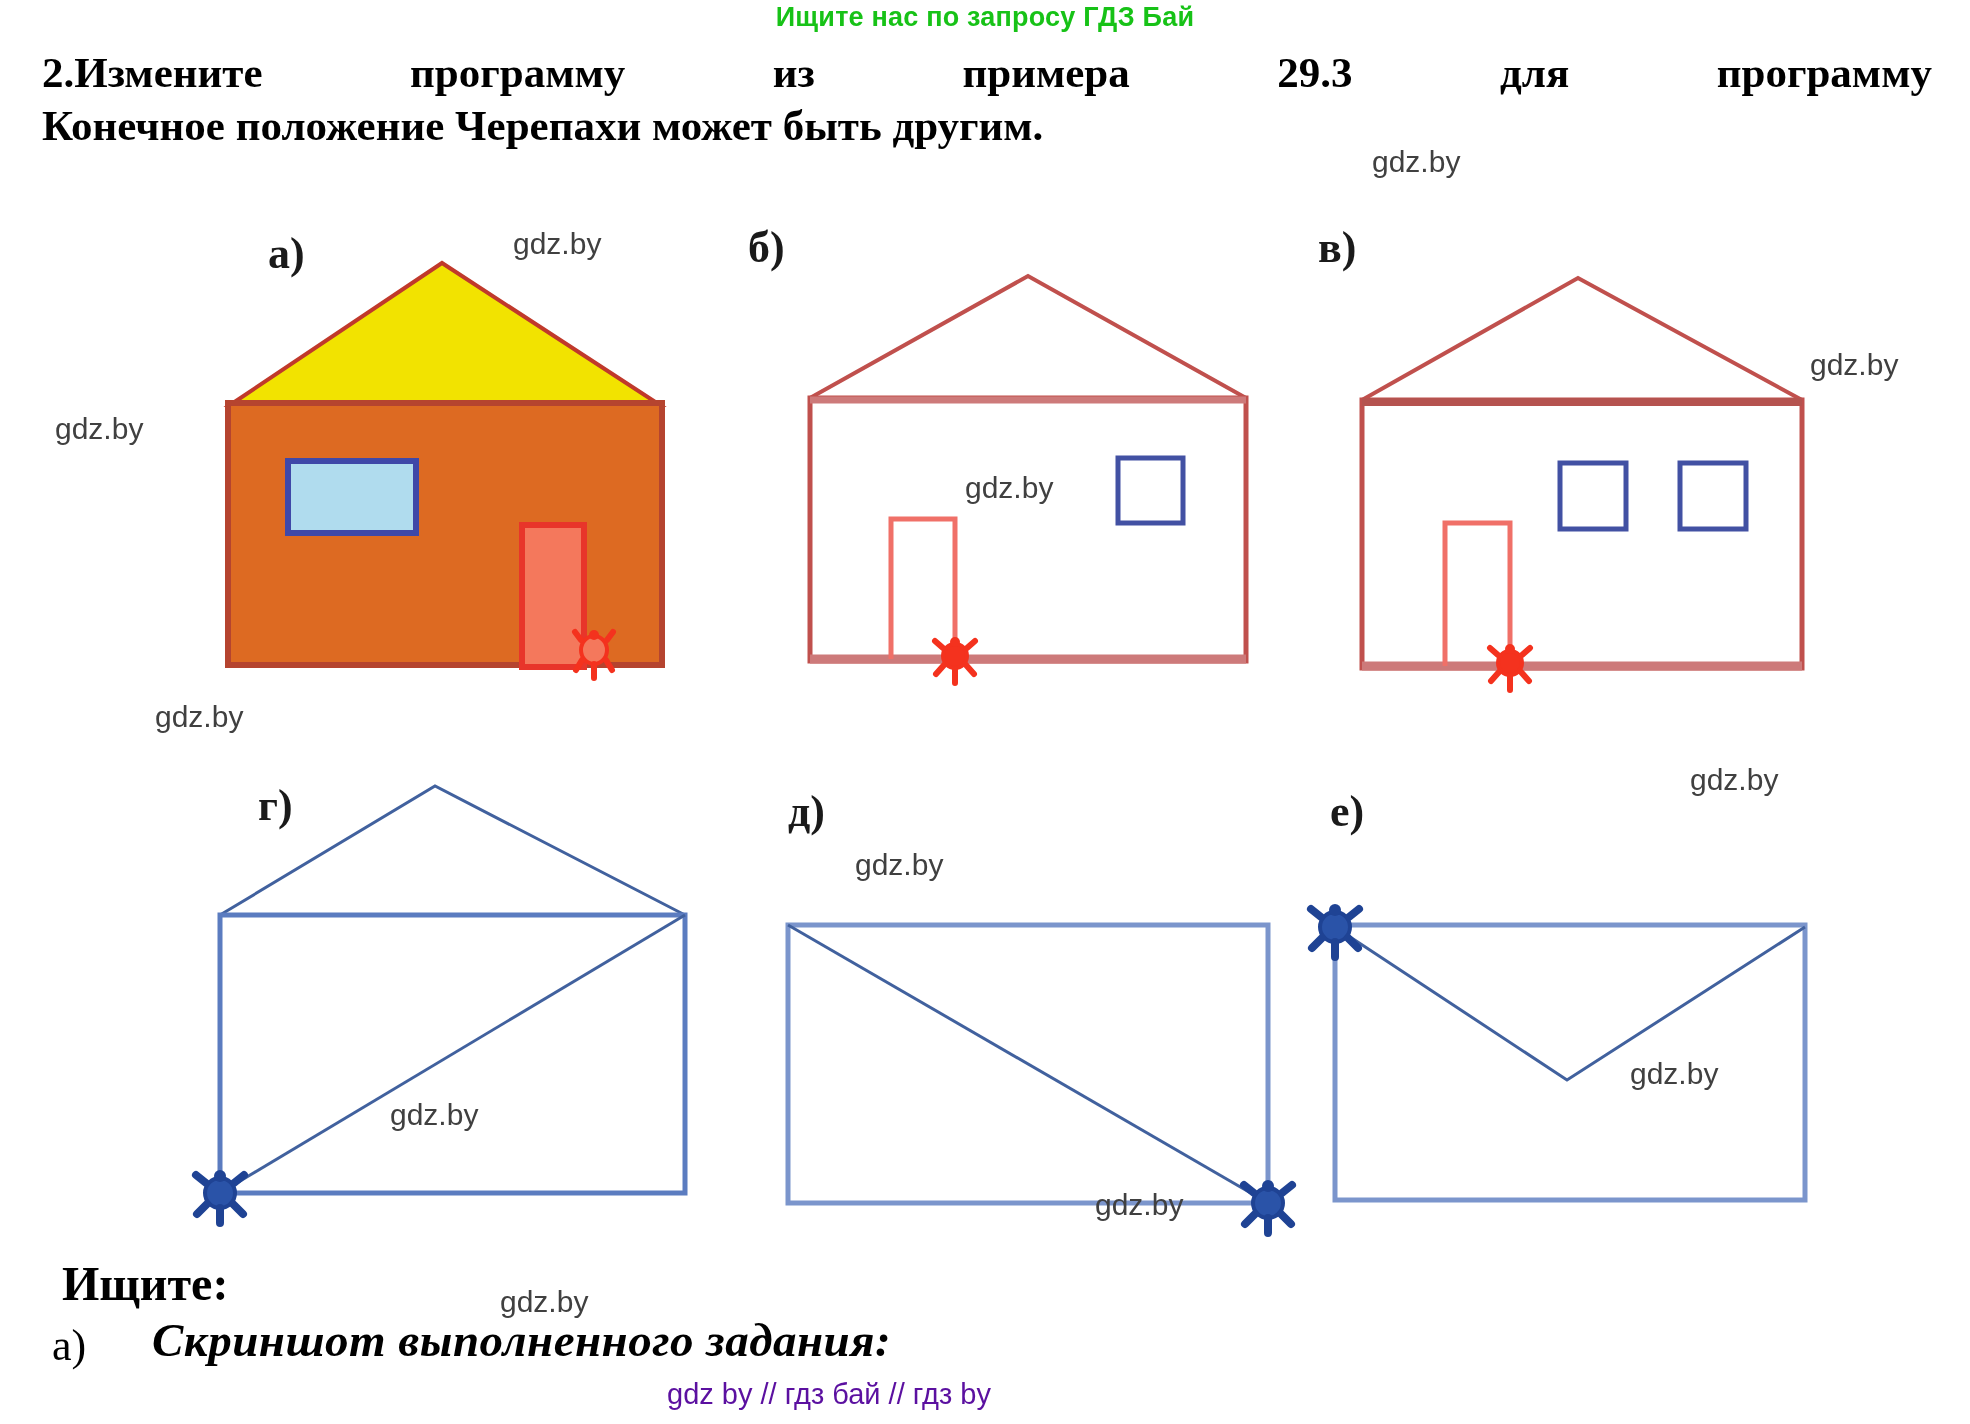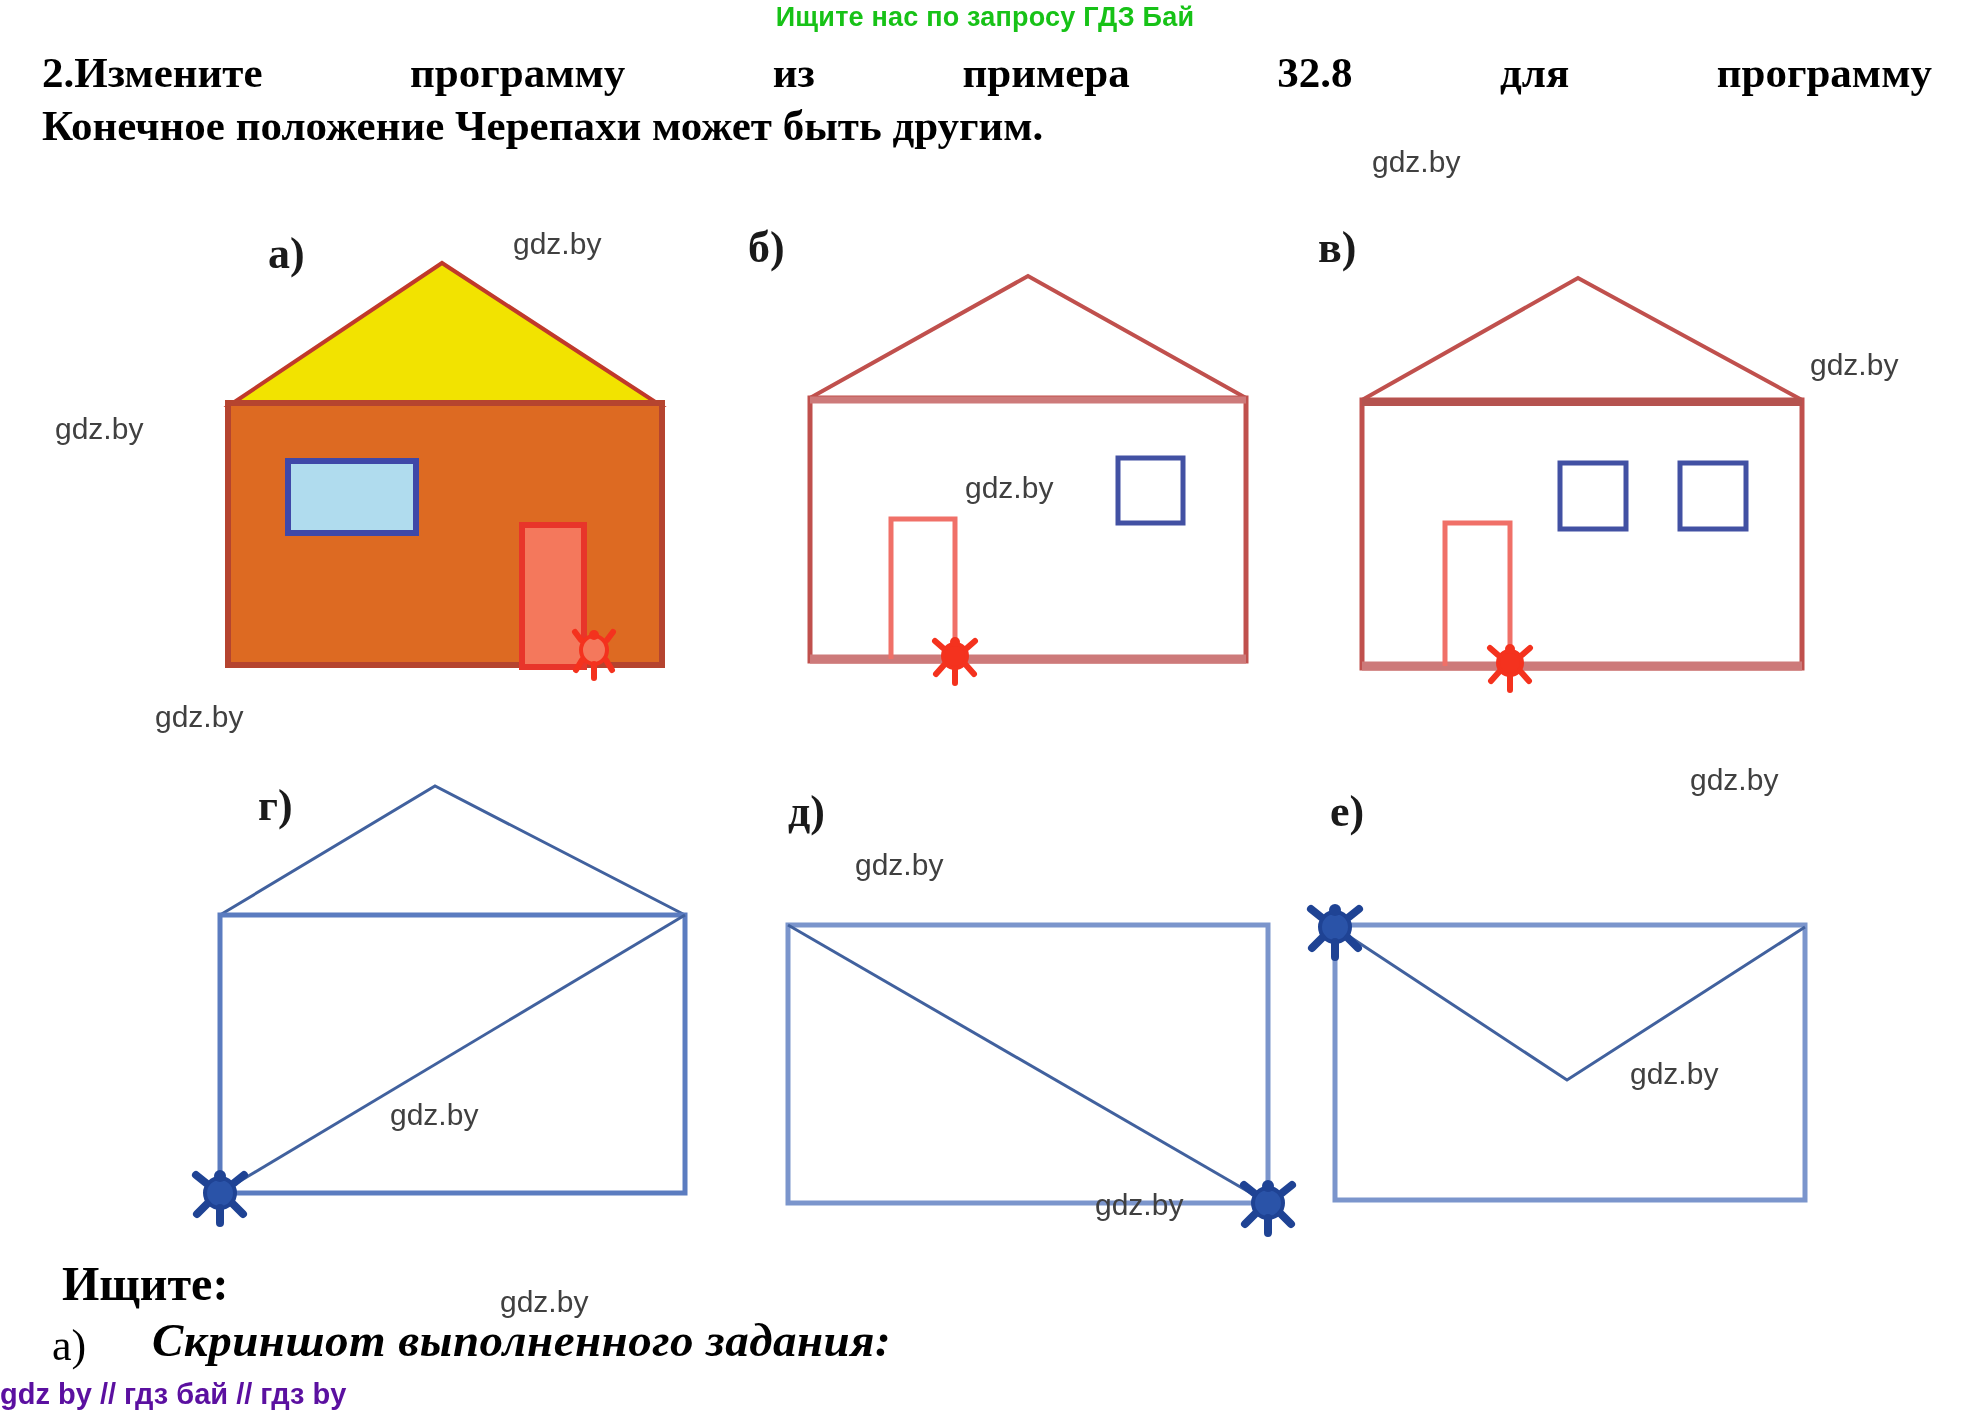--- a/index.html
+++ b/index.html
@@ -70,41 +70,41 @@
   #answer-item-text{
     left:152px;top:1313px;
     font-family:"Liberation Serif", serif;
     font-weight:bold;font-style:italic;font-size:47px;color:#000;
     letter-spacing:.5px;
   }
 
   
   #site-footer{
     top:1378px;left:0;width:1658px;
-    text-align:left;
+    text-align:center;
     font-family:"Liberation Sans", sans-serif;
-    font-weight:bold;
+    font-weight:normal;
     font-size:29px;
     color:#5b10a0;
   }
 
   svg{display:block;overflow:visible;}
 </style>
 </head>
 <body>
 
 <div class="abs" id="site-header">Ищите нас по запросу ГДЗ Бай</div>
 
 <div class="abs" id="task-block">
   <div class="task-line" id="task-line-1">
     <span>2.Измените</span>
     <span>программу</span>
     <span>из</span>
     <span>примера</span>
-    <span>32.8</span>
+    <span>29.3</span>
     <span>для</span>
     <span>программу</span>
   </div>
   <div class="task-line">Конечное положение Черепахи может быть другим.</div>
 </div>
 
 <div class="abs fig-label" style="left:268px;top:228px;">а)</div>
 <div class="abs fig-label" style="left:748px;top:222px;">б)</div>
 <div class="abs fig-label" style="left:1318px;top:222px;">в)</div>
 <div class="abs fig-label" style="left:258px;top:780px;">г)</div>

